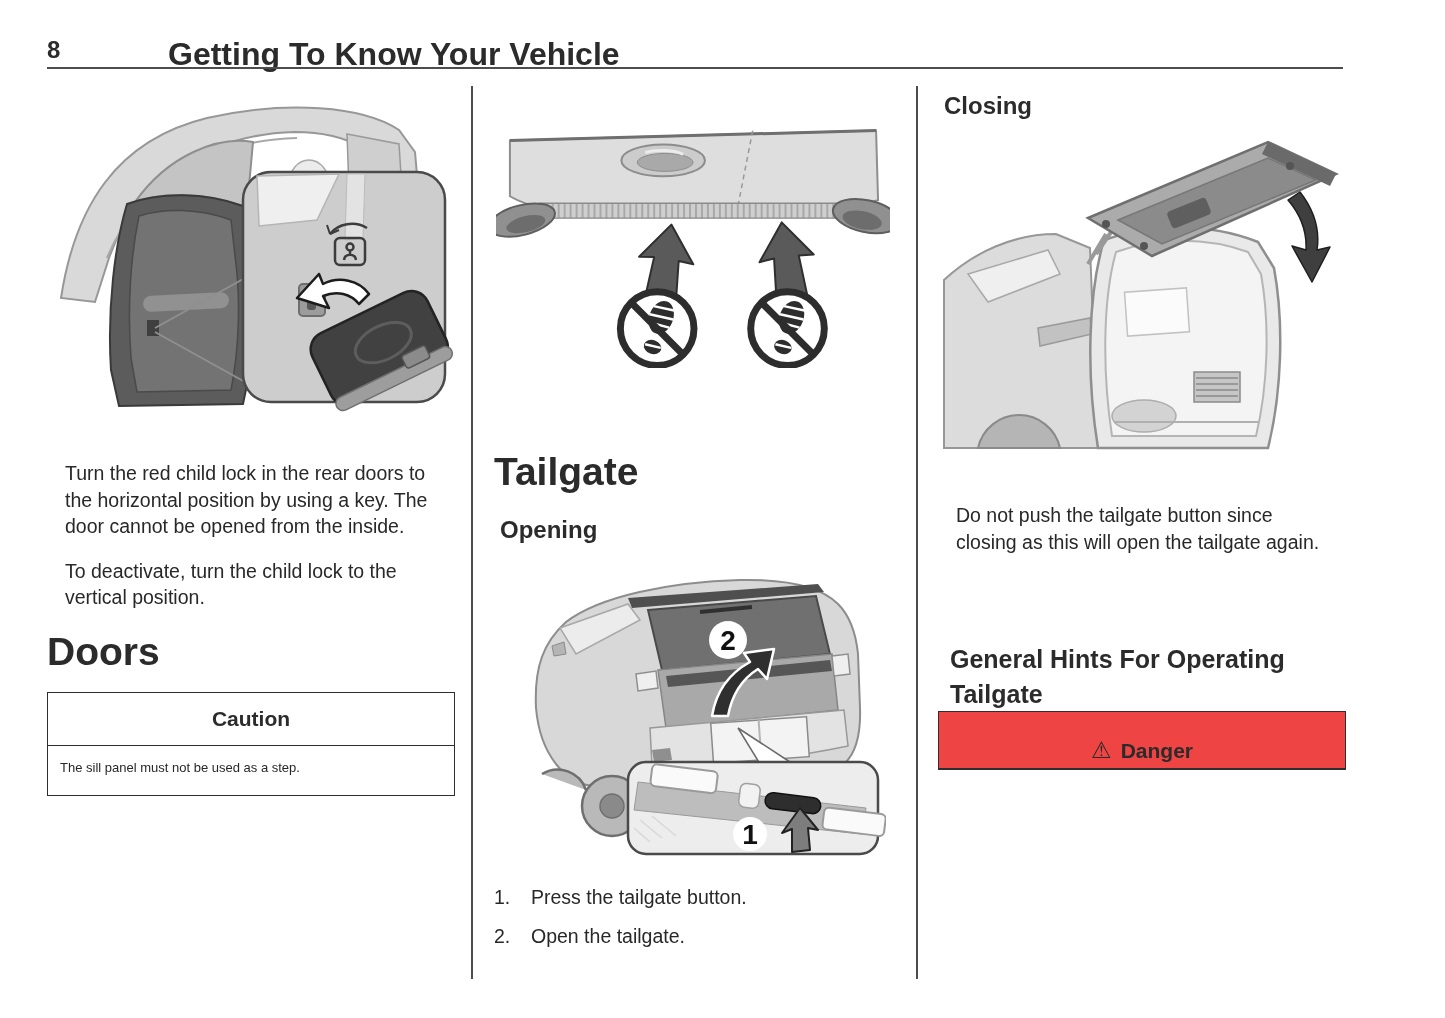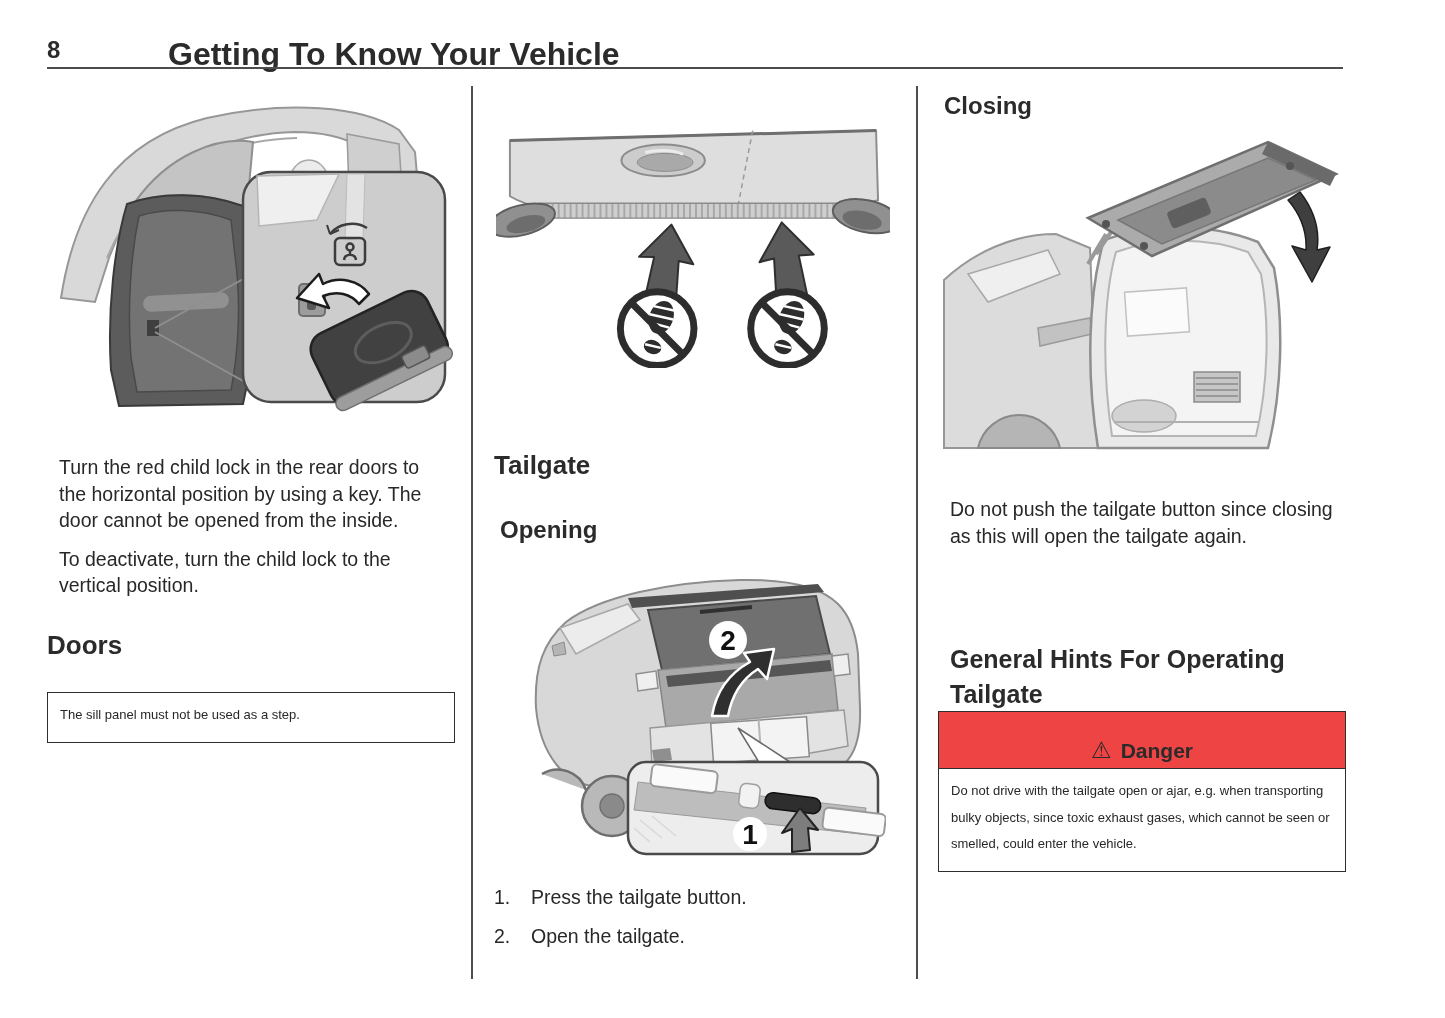--- a/index.html
+++ b/index.html
@@ -14,22 +14,22 @@
   .page-num { left:47px; top:36px; font-size:24px; font-weight:bold; color:#2b2b2b; }
   .page-title { left:168px; top:36px; font-size:32px; font-weight:bold; color:#2b2b2b; }
   .header-rule { left:47px; top:67px; width:1296px; height:2px; background:#4d4d4d; }
 
   
   .divider { top:86px; width:2px; height:893px; background:#4d4d4d; }
   .divider.d1 { left:471px; }
   .divider.d2 { left:916px; }
 
   
-  .body-text { font-size:19.5px; line-height:26.5px; color:#282828; margin:12px; }
-  h2.section { font-size:26px; font-weight:bold; color:#2b2b2b; margin:0; }
+  .body-text { font-size:19.5px; line-height:26.5px; color:#282828; margin:18px; }
+  h2.section { font-size:39px; font-weight:bold; color:#2b2b2b; margin:0; }
   h3.subsection { font-size:24px; font-weight:bold; color:#2b2b2b; margin:6px; }
   h2.hints { font-size:25px; line-height:35px; font-weight:bold; color:#2b2b2b; margin:12px; }
 
   
   figure { margin:0; }
   figure svg { display:block; width:100%; height:100%; }
 
   
   .fig-childlock { left:47px; top:88px; width:408px; height:324px; }
   .left-text { left:47px; top:442px; width:412px; }
@@ -113,20 +113,21 @@
   </figure>
 
   <div class="abs left-text">
     <p class="body-text">Turn the red child lock in the rear doors to the horizontal position by using a key. The door cannot be opened from the inside.</p>
     <p class="body-text">To deactivate, turn the child lock to the vertical position.</p>
   </div>
 
   <h2 class="abs section doors-heading">Doors</h2>
 
   <div class="abs callout-box caution-box">
+    <div class="box-head">Caution</div>
     <div class="box-body">The sill panel must not be used as a step.</div>
   </div>
 
   <figure class="abs fig-sill">
     <svg viewBox="0 0 396 250">
       <defs>
         <pattern id="hatch" width="6" height="14" patternUnits="userSpaceOnUse">
           <rect width="6" height="14" fill="#cfcfcf"></rect>
           <line x1="3" y1="0" x2="3" y2="14" stroke="#9b9b9b" stroke-width="1.5"></line>
         </pattern>
@@ -265,16 +266,15 @@
   <div class="abs right-text">
     <p class="body-text">Do not push the tailgate button since closing as this will open the tailgate again.</p>
   </div>
 
   <h2 class="abs hints hints-heading">General Hints For Operating Tailgate</h2>
 
   <div class="abs callout-box danger-box">
     <div class="box-head danger-head">
       <span class="warn-icon">⚠</span><span>Danger</span>
     </div>
-    <div class="box-body">Do not drive with the tailgate open or ajar, e.g. when transporting bulky objects, since toxic exhaust gases, which cannot be seen or smelled, could enter the vehicle.</div>
   </div>
 
 </div>
 
 </body></html>

